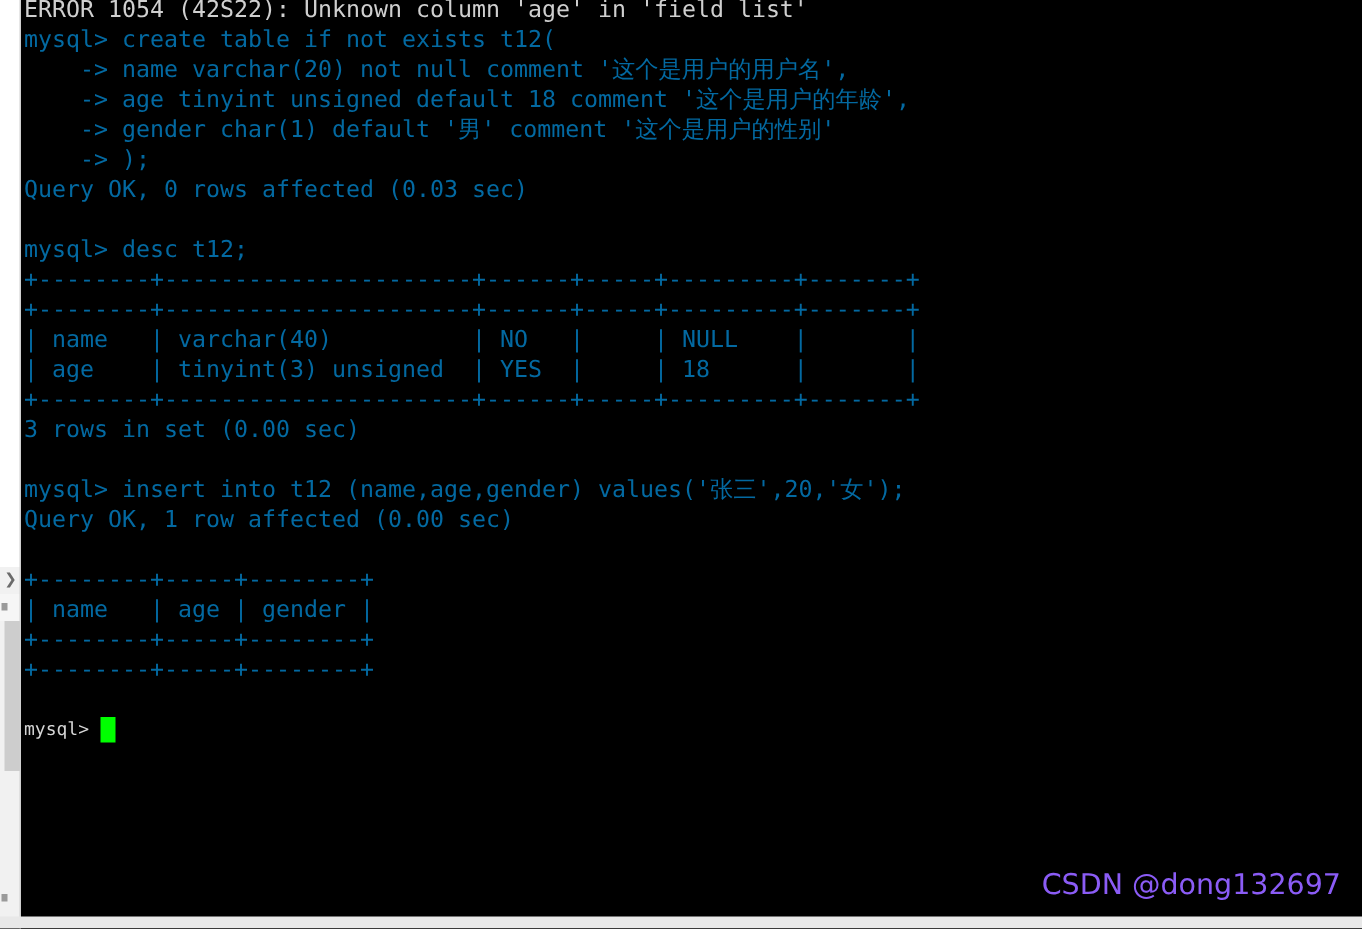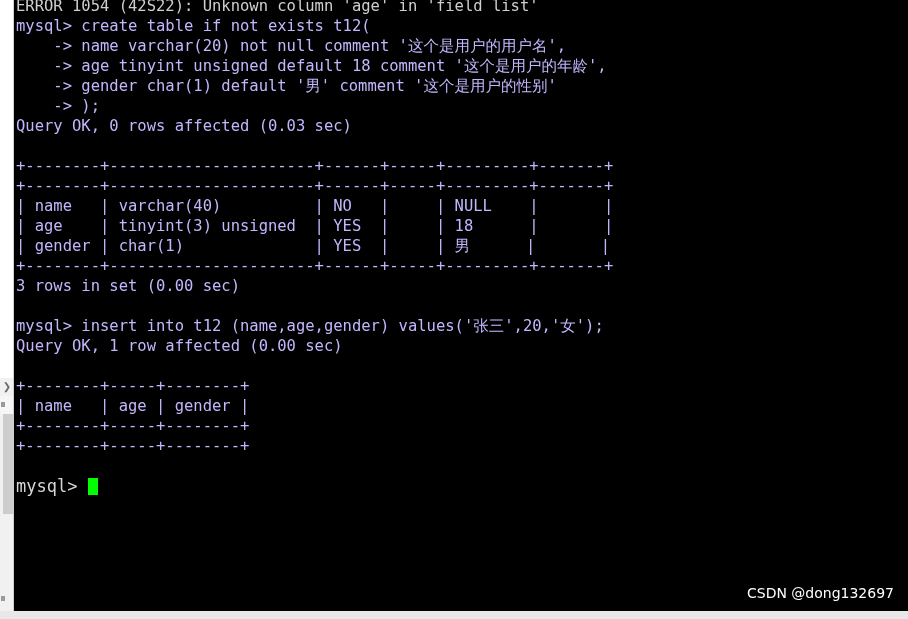--- a/index.html
+++ b/index.html
@@ -108,57 +108,57 @@
     left: 16px;
     top: -4px;
     width: 892px;
     z-index: 2;
   }
   .line {
     height: 20px;
     line-height: 20px;
     font-size: 15.5px;
     letter-spacing: 0px;
-    color: #c4b5fd;
+    color: #0369a1;
     white-space: pre;
     font-family: "DejaVu Sans Mono", "Liberation Mono", monospace;
   }
   .line.clipped {
     color: #cfcfcf;
   }
   .line.blank {
     color: transparent;
   }
 
   
   .cursor-line {
     height: 20px;
     line-height: 20px;
-    font-size: 17px;
+    font-size: 12px;
     color: #d6d6d6;
     white-space: pre;
     font-family: "DejaVu Sans Mono", "Liberation Mono", monospace;
     display: flex;
     align-items: center;
   }
   .cursor-block {
     display: inline-block;
     width: 10px;
     height: 17px;
     background: #00ff00;
     vertical-align: middle;
   }
 
   
   #watermark {
     position: absolute;
     right: 14px;
     bottom: 18px;
-    color: #ffffff;
-    font-size: 14px;
+    color: #8b5cf6;
+    font-size: 19px;
     font-family: "DejaVu Sans", "Liberation Sans", sans-serif;
     z-index: 4;
     white-space: pre;
   }
 </style>
 </head>
 <body>
 
 <div id="screen">
 
@@ -174,25 +174,25 @@
 
   <div id="terminal">
     <div class="line clipped">ERROR 1054 (42S22): Unknown column 'age' in 'field list'</div>
     <div class="line">mysql&gt; create table if not exists t12(</div>
     <div class="line">    -&gt; name varchar(20) not null comment '这个是用户的用户名',</div>
     <div class="line">    -&gt; age tinyint unsigned default 18 comment '这个是用户的年龄',</div>
     <div class="line">    -&gt; gender char(1) default '男' comment '这个是用户的性别'</div>
     <div class="line">    -&gt; );</div>
     <div class="line">Query OK, 0 rows affected (0.03 sec)</div>
     <div class="line blank"></div>
+    <div class="line">mysql&gt; desc t12;</div>
     <div class="line">+--------+----------------------+------+-----+---------+-------+</div>
     <div class="line">+--------+----------------------+------+-----+---------+-------+</div>
     <div class="line">| name   | varchar(40)          | NO   |     | NULL    |       |</div>
     <div class="line">| age    | tinyint(3) unsigned  | YES  |     | 18      |       |</div>
-    <div class="line">| gender | char(1)              | YES  |     | 男      |       |</div>
     <div class="line">+--------+----------------------+------+-----+---------+-------+</div>
     <div class="line">3 rows in set (0.00 sec)</div>
     <div class="line blank"></div>
     <div class="line">mysql&gt; insert into t12 (name,age,gender) values('张三',20,'女');</div>
     <div class="line">Query OK, 1 row affected (0.00 sec)</div>
     <div class="line blank"></div>
     <div class="line">+--------+-----+--------+</div>
     <div class="line">| name   | age | gender |</div>
     <div class="line">+--------+-----+--------+</div>
     <div class="line">+--------+-----+--------+</div>

